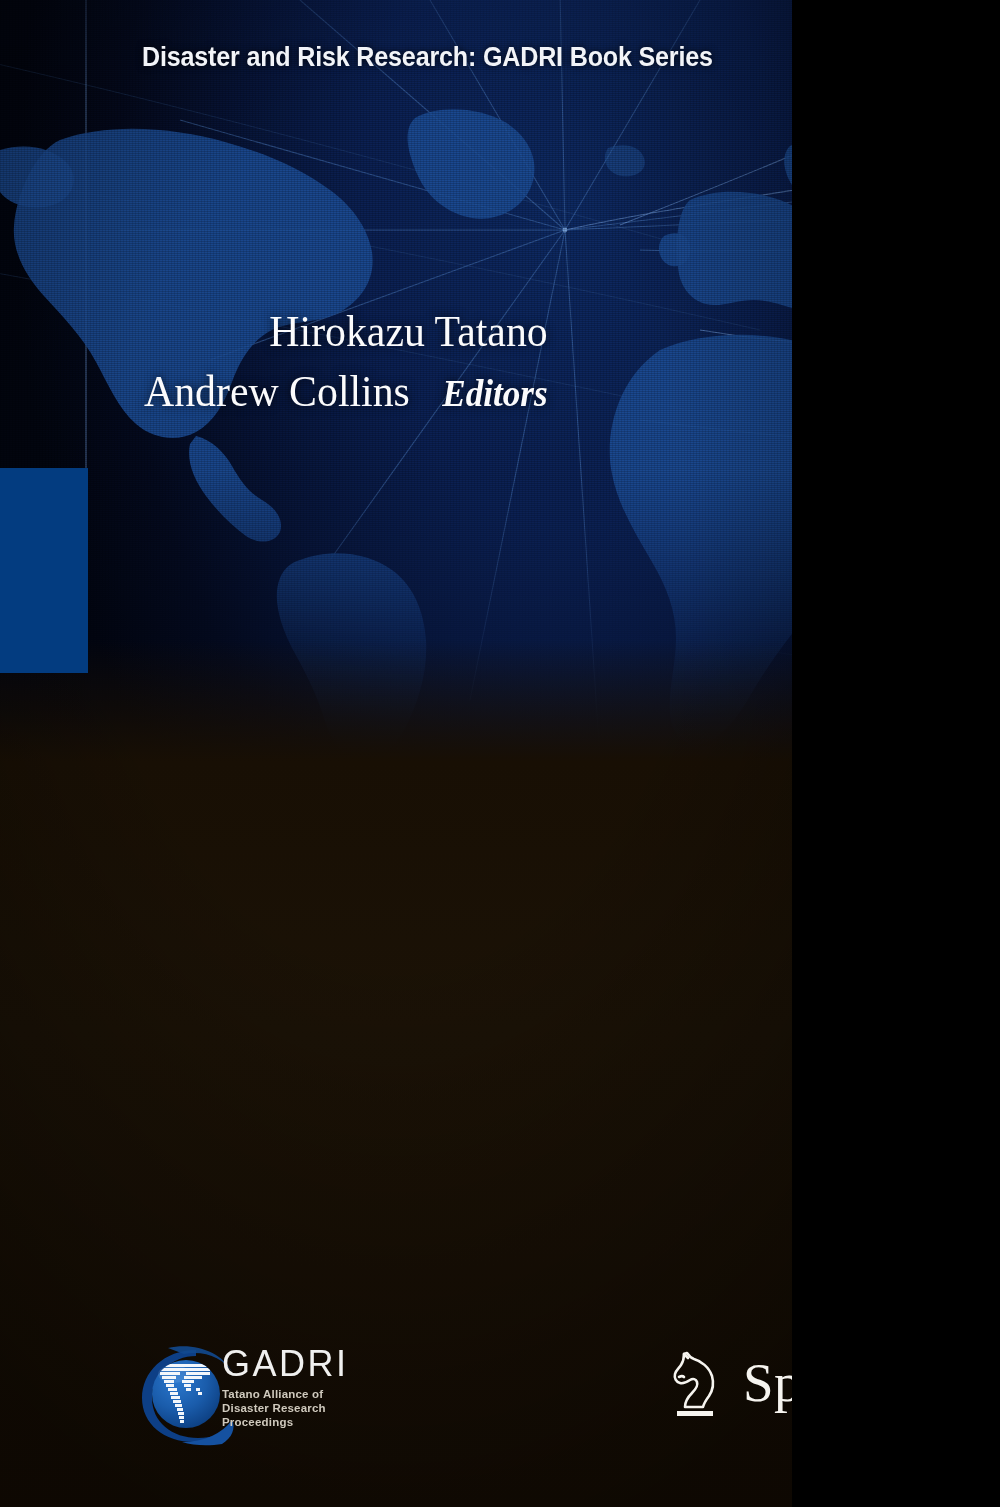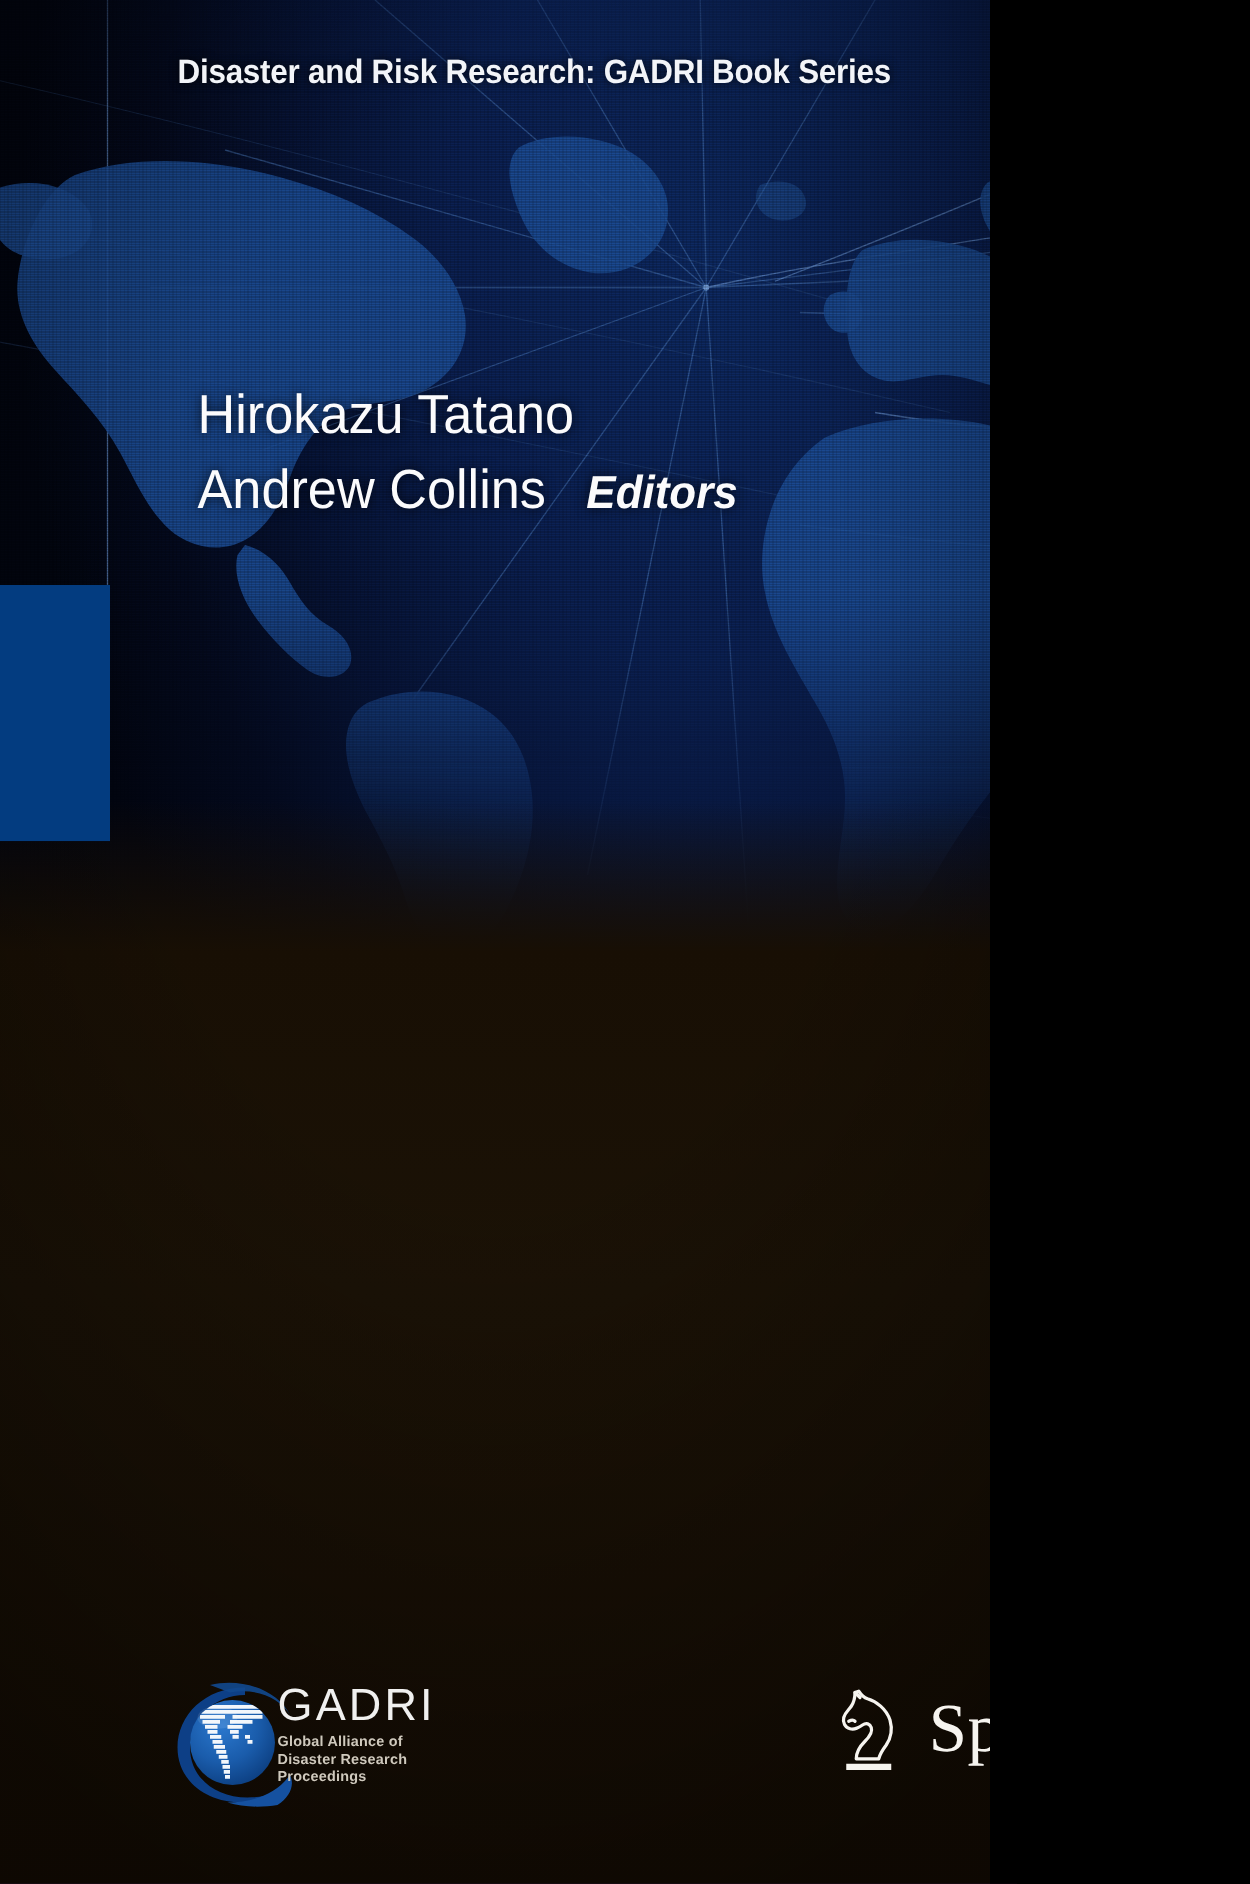--- a/index.html
+++ b/index.html
@@ -65,23 +65,24 @@
     font-size:27px; font-weight:bold;
     letter-spacing:-0.2px;
     color:#f2f4f8;
     font-family:"Liberation Sans Narrow","Liberation Sans", sans-serif;
     transform:scaleX(0.93); transform-origin:left center;
     text-shadow:0 0 8px rgba(0,0,0,0.8);
     white-space:nowrap;
   }
 
   .editors {
-    position:absolute; left:158px; top:302px;
+    position:absolute; left:144px; top:302px;
     color:#fbfbfc;
-    font-family:Liberation Sans, sans-serif;
+    font-family:Liberation Serif, serif;
+    text-align:right;
   }
   .editor-line {
     font-size:44px; font-weight:400;
     line-height:60px;
     letter-spacing:0px;
     transform:scaleX(0.95); transform-origin:left center;
     white-space:nowrap;
     text-shadow:0 0 10px rgba(0,0,0,0.75);
   }
   .editors-label {
@@ -269,21 +270,21 @@
         <rect x="60" y="50" width="4" height="3"></rect>
       </g>
 
       <ellipse cx="36" cy="32" rx="16" ry="9" fill="#ffffff" opacity="0.10"></ellipse>
 
       <path d="M44,100 C 66,100 84,92 94,78 C 98,86 94,96 84,102 C 72,104 56,104 44,100 Z" fill="#1551a0"></path>
     </svg>
     <div class="gadri-text">
       <div class="gadri-word">GADRI</div>
       <div class="gadri-sub">
-        <div>Global Alliance of</div>
+        <div>Tatano Alliance of</div>
         <div>Disaster Research Proceedings</div>
       </div>
     </div>
   </div>
 
   <div class="springer-logo">
     <svg class="springer-mark" viewBox="0 0 62 72">
       <g fill="none" stroke="#f6f4ef" stroke-width="2.6" stroke-linejoin="round" stroke-linecap="round">
         <path d="M22,6 C 24,9 26,11 29,12 C 36,14 44,20 47,29 C 49,36 48,43 44,49 C 41,53 39,56 38,60 L20,60 C 20,55 23,50 27,46 C 31,42 33,38 32,35 C 31,32 28,31 25,33 C 22,35 19,37 15,36 C 11,35 9,31 10,27 C 11,23 14,21 16,18 C 18,15 19,11 19,7 L 22,6 Z"></path>
         <path d="M19,7 L 23,11"></path>

